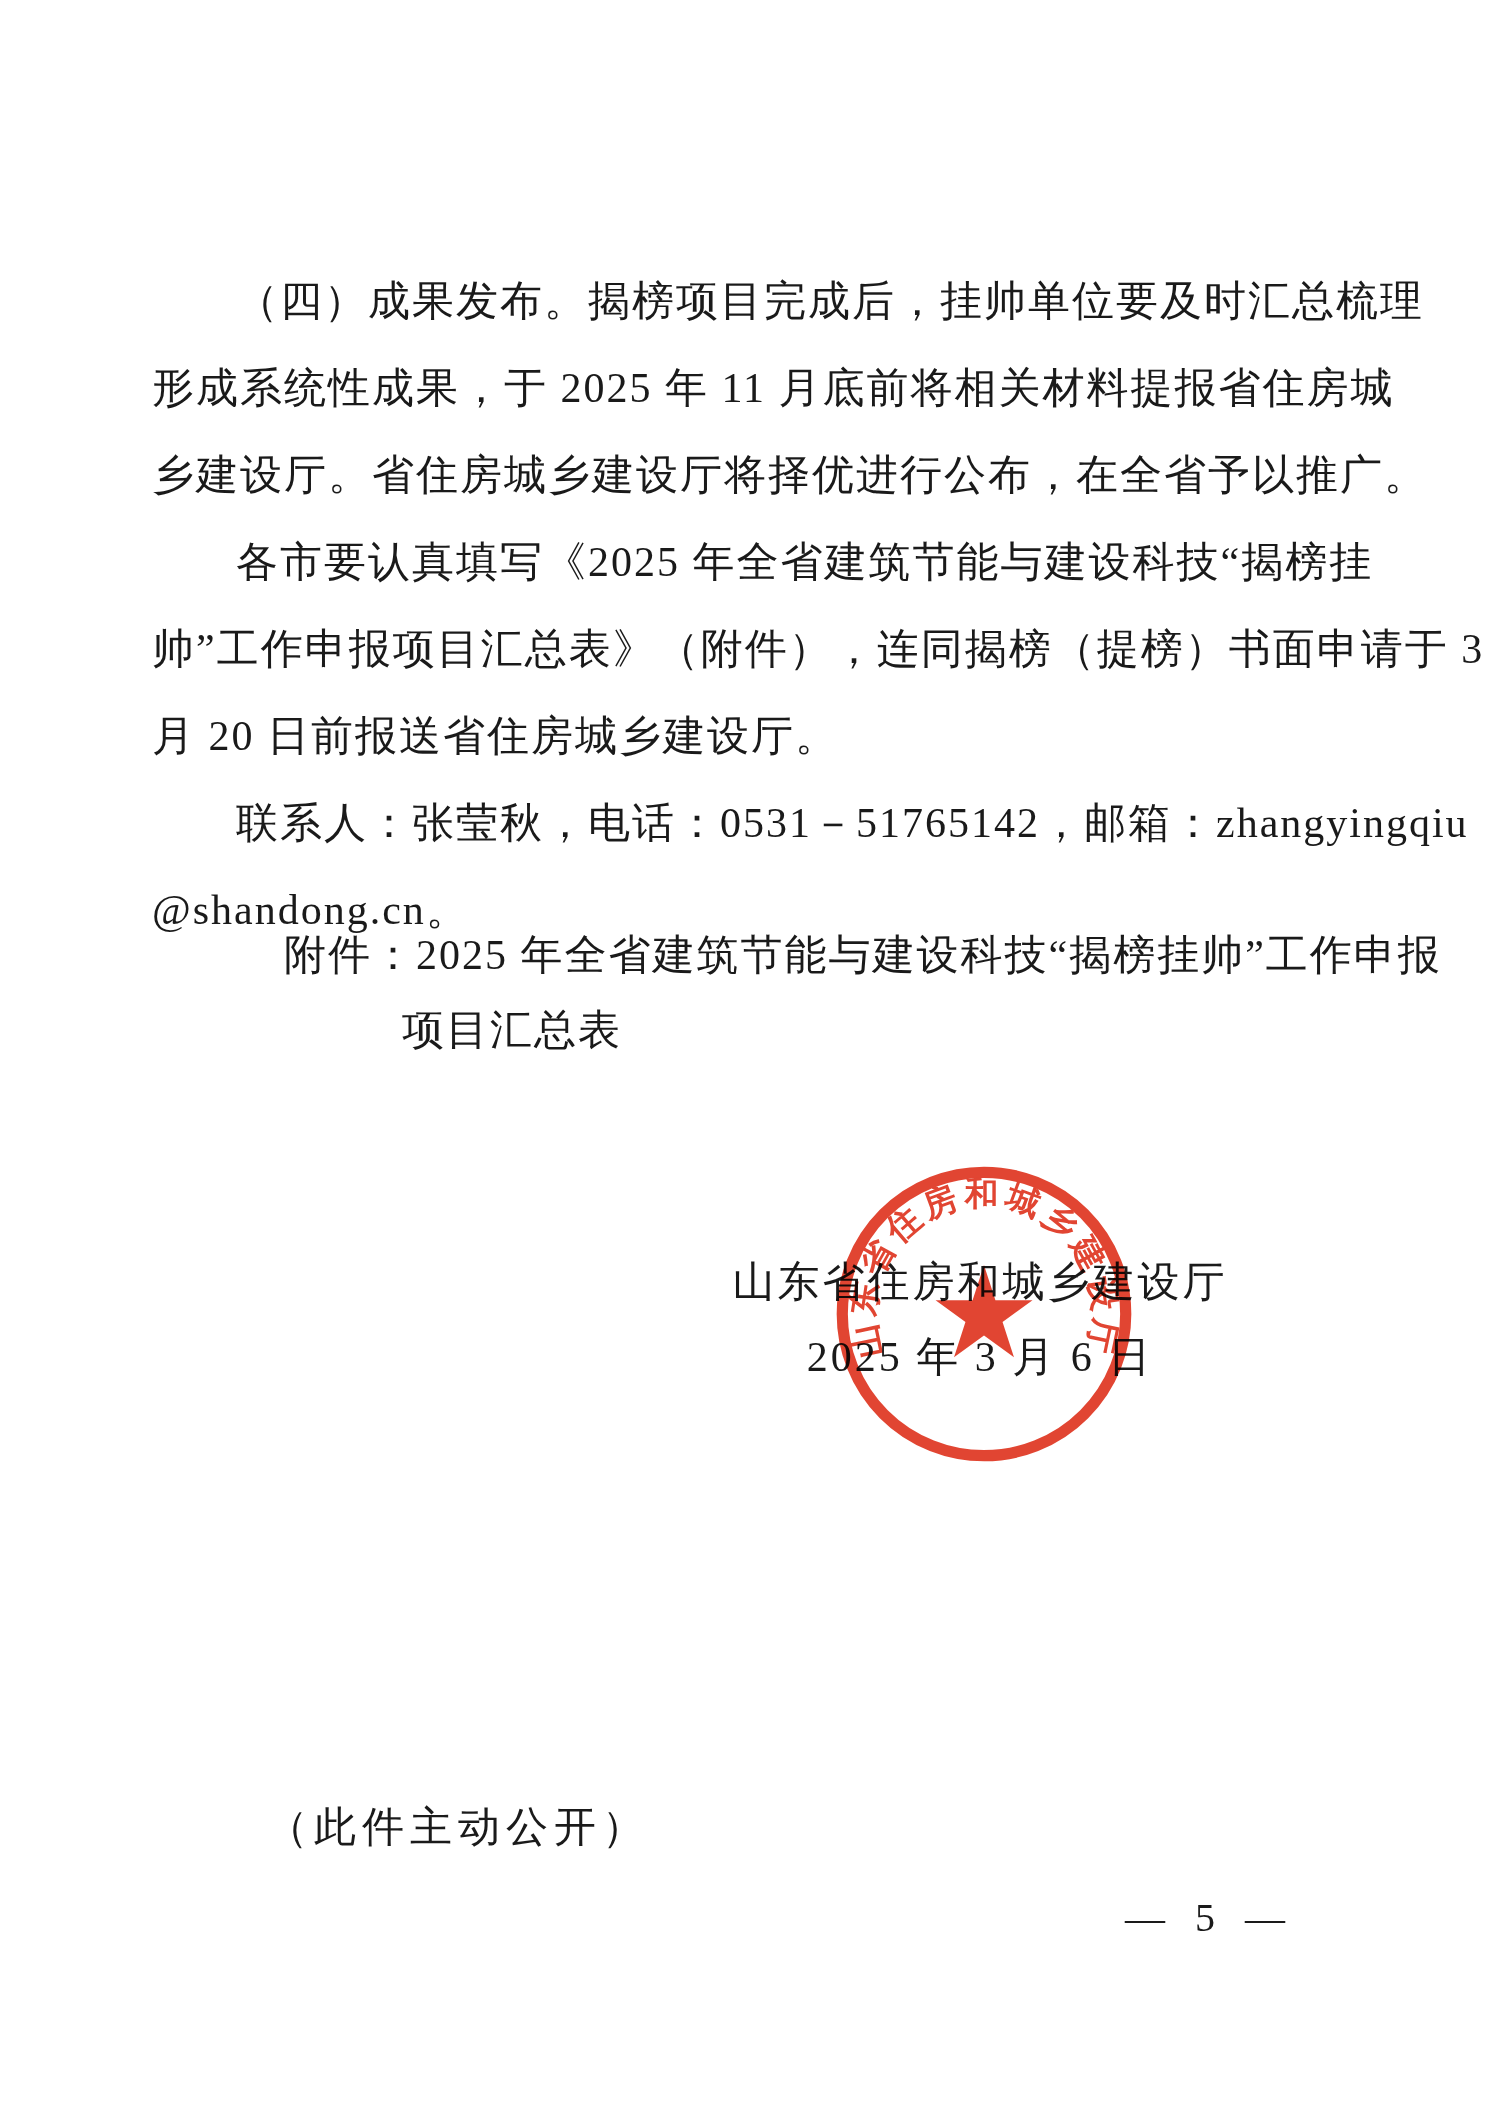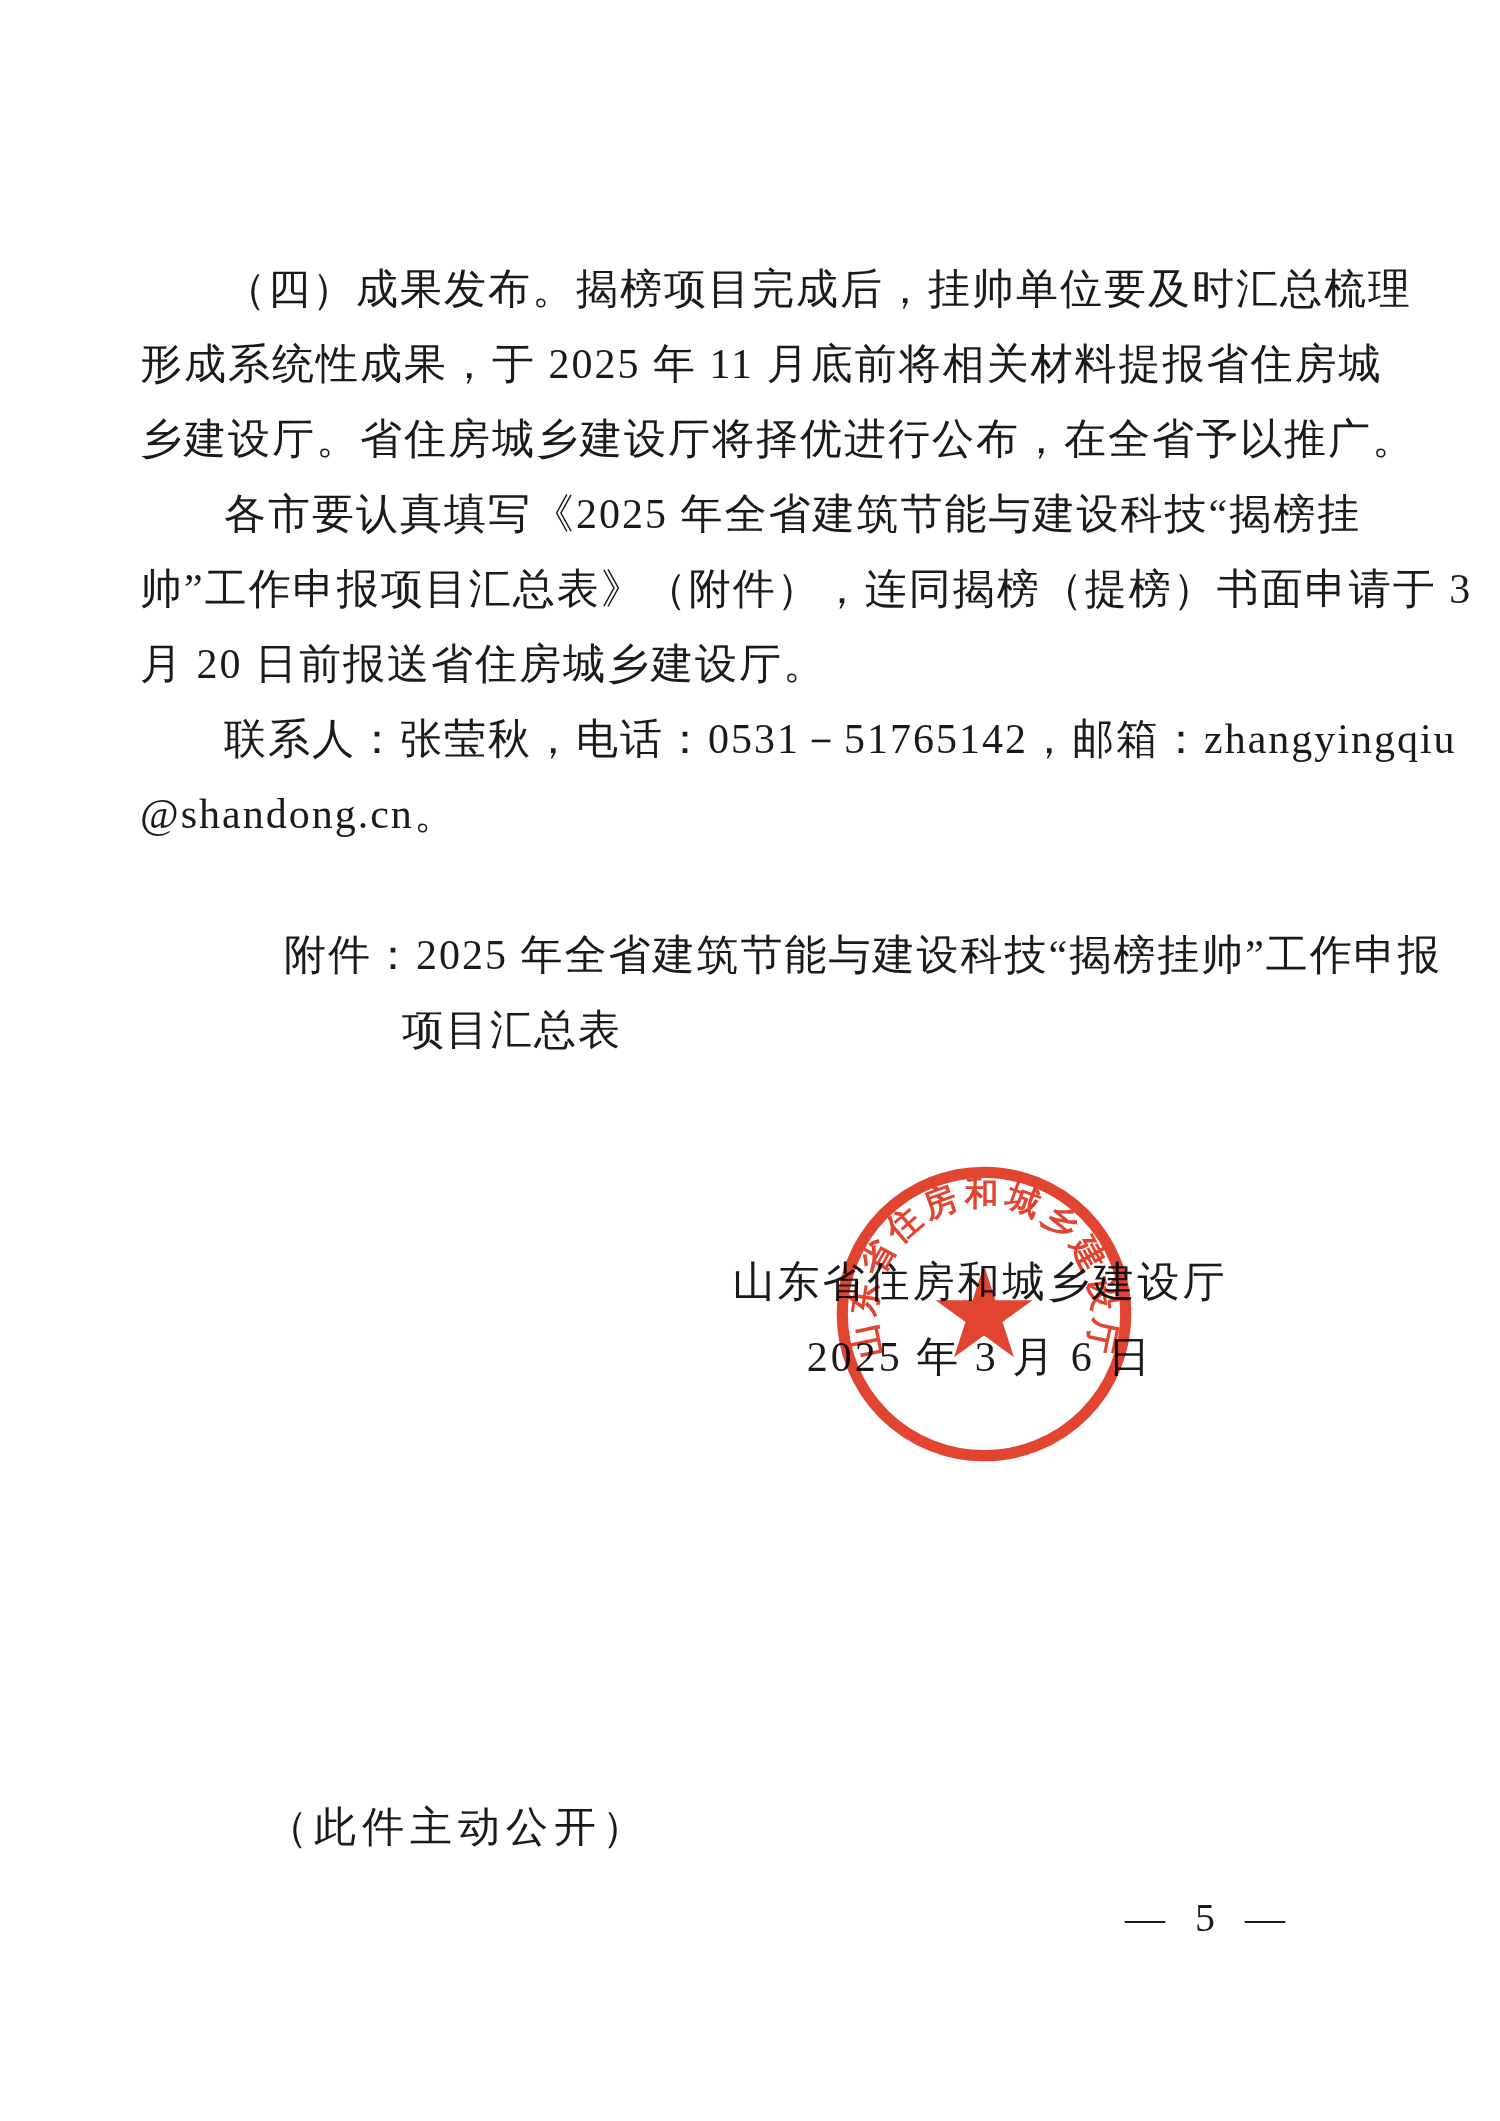--- a/index.html
+++ b/index.html
@@ -19,21 +19,21 @@
   }
   .doc-body {
     position: absolute;
     left: 140px;
     top: 252px;
     width: 1230px;
     font-size: 42px;
     line-height: 75px;
     letter-spacing: 2px;
   }
-  .doc-body p { margin: 0; white-space: nowrap; }
+  .doc-body p { margin: 12px; white-space: nowrap; }
   .indent { text-indent: 84px; }
   .attachment {
     position: absolute;
     left: 272px;
     top: 918px;
     font-size: 42px;
     line-height: 75px;
     letter-spacing: 2px;
     margin-left: 12px;
   }

